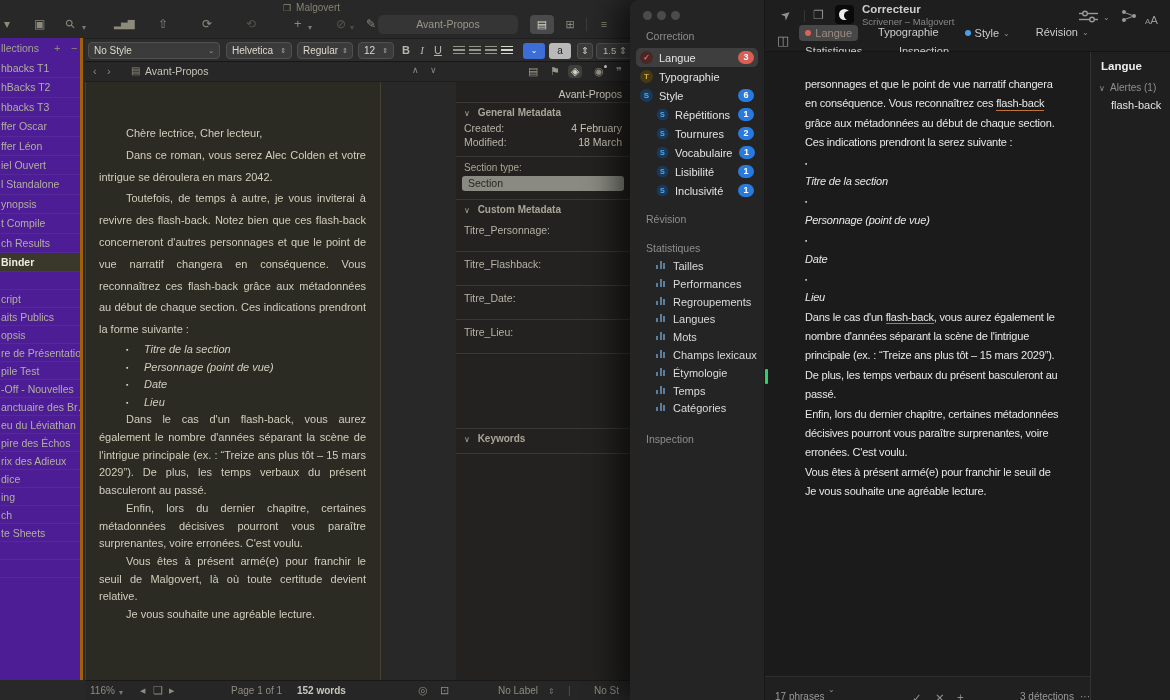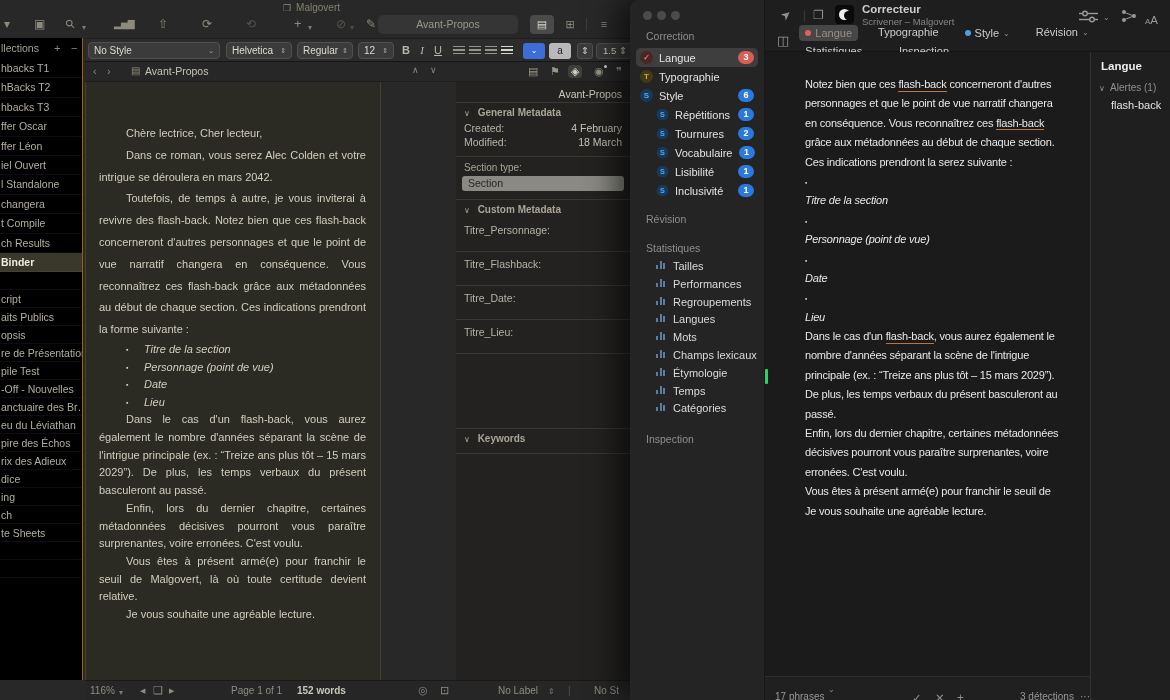--- a/index.html
+++ b/index.html
@@ -34,21 +34,21 @@
     background:repeating-linear-gradient(#97948a 0 1.4px,transparent 1.4px 3.4px)}
   .alico.sel{background:repeating-linear-gradient(#d8d5c8 0 1.4px,transparent 1.4px 3.4px)}
   .bluebox{position:absolute;top:4px;width:22px;height:16px;background:#3d6ed8;border-radius:3px;
     color:#fff;font-size:8px;text-align:center;line-height:15px}
   .colorwell{position:absolute;top:4px;width:22px;height:16px;background:#b9b9b9;border-radius:3px;
     color:#222;font-size:10px;text-align:center;line-height:15px}
   .stepbox{position:absolute;top:4px;height:16px;background:#3b3b3b;border:1px solid #505050;border-radius:3px;
     color:#d6d3c6;font-size:9.5px;line-height:14px;text-align:center}
 
   
-  .binder{position:absolute;left:0;top:38px;width:83px;height:642px;background:#000000;border-right:1px solid #a16207;overflow:hidden}
+  .binder{position:absolute;left:0;top:38px;width:83px;height:642px;background:#4c1d95;border-right:3px solid #a16207;overflow:hidden}
   .b-head{height:21px;color:#a5a191;font-size:10.5px;padding:4px 0 0 1px;position:relative}
   .b-head .pm{position:absolute;top:4px;color:#8d8a7c;font-size:11px}
   .b-row{font-size:10.5px;color:#b3af9f;padding:3px 0 0 1px;border-bottom:1px solid rgba(255,255,255,.055);
     white-space:nowrap;overflow:hidden}
   .b-row.g1{height:19.4px}
   .b-row.g2{height:18px}
   .b-row.sel{background:#3a372b;color:#efece0;font-weight:bold}
   .b-row.empty{border-bottom:1px solid rgba(255,255,255,.055)}
 
   
@@ -241,21 +241,21 @@
         <span class="pm" style="left:71px">−</span>
       </div>
       <div>
           <div class="b-row g1">hbacks T1</div>
           <div class="b-row g1">hBacks T2</div>
           <div class="b-row g1">hbacks T3</div>
           <div class="b-row g1">ffer Oscar</div>
           <div class="b-row g1">ffer Léon</div>
           <div class="b-row g1">iel Ouvert</div>
           <div class="b-row g1">l Standalone</div>
-          <div class="b-row g1">changera</div>
+          <div class="b-row g1">ynopsis</div>
           <div class="b-row g1">t Compile</div>
           <div class="b-row g1">ch Results</div>
           <div class="b-row g1 sel">Binder</div>
           <div class="b-row g2 empty"></div>
           <div class="b-row g2">cript</div>
           <div class="b-row g2">aits Publics</div>
           <div class="b-row g2">opsis</div>
           <div class="b-row g2">re de Présentation</div>
           <div class="b-row g2">pile Test</div>
           <div class="b-row g2">-Off - Nouvelles</div>
@@ -552,21 +552,20 @@
               <span class="tlabel">Statistiques</span>
               <span class="tchev2">⌄</span>
             </span><span class="atab">
               <span class="tlabel">Inspection</span>
               <span class="tchev2">⌄</span>
             </span></span>
       </div>
 
       <div class="a-text">
         <div>
-            <div class="aline"><span>Notez bien que ces </span><span class="uline">flash-back</span><span> concerneront d'autres</span></div>
             <div class="aline"><span>personnages et que le point de vue narratif changera</span></div>
             <div class="aline"><span>en conséquence. Vous reconnaîtrez ces </span><span class="uline">flash-back</span></div>
             <div class="aline"><span>grâce aux métadonnées au début de chaque section.</span></div>
             <div class="aline"><span>Ces indications prendront la serez suivante :</span></div>
             <div class="aline"><span class="abullet">▪</span></div>
             <div class="aline it"><span>Titre de la section</span></div>
             <div class="aline"><span class="abullet">▪</span></div>
             <div class="aline it"><span>Personnage (point de vue)</span></div>
             <div class="aline"><span class="abullet">▪</span></div>
             <div class="aline it"><span>Date</span></div>

